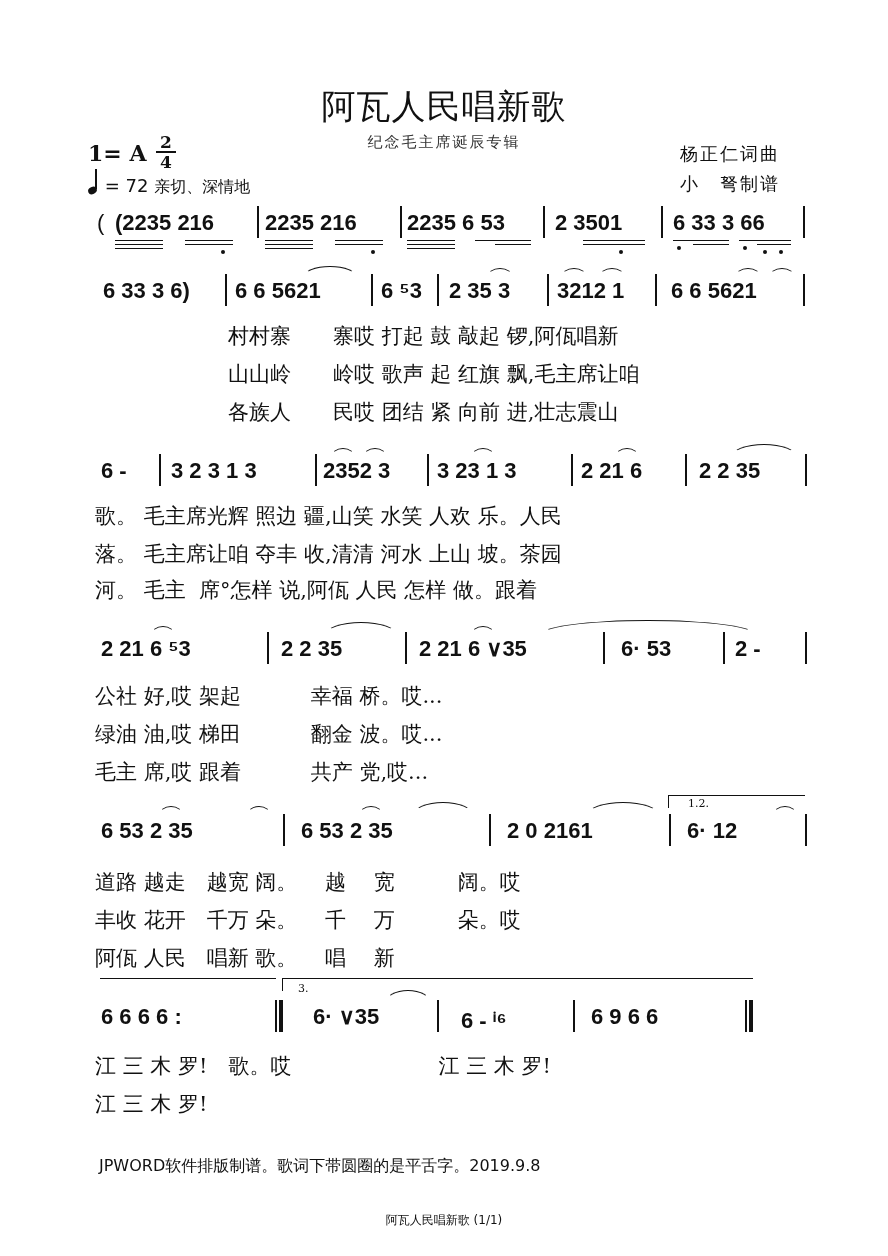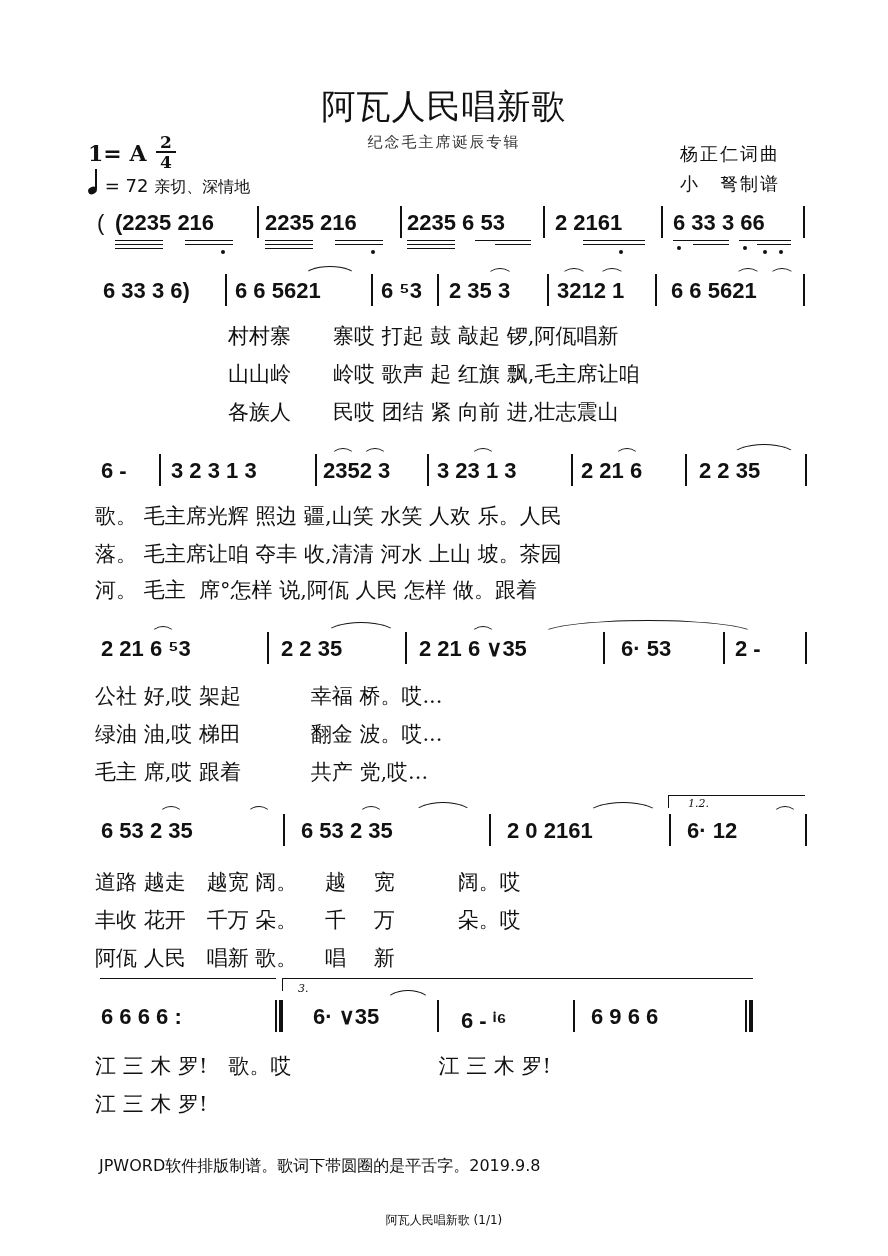--- a/index.html
+++ b/index.html
@@ -17,21 +17,21 @@
   .credit { left:680px; font-size:18px; font-family:"DejaVu Serif", serif; letter-spacing:2px; }
 
   .mline { left:95px; width:720px; height:40px; font-family:"Liberation Sans", sans-serif; font-weight:bold; font-size:22px; white-space:nowrap; }
   .mline span.txt { position:absolute; top:0; }
   .barline { position:absolute; width:2px; background:#111; top:-4px; height:32px; }
   .lyric { left:95px; font-family:"DejaVu Serif", serif; font-size:21px; white-space:pre; letter-spacing:0px; }
   .ul1 { position:absolute; height:0; border-top:1.5px solid #111; }
   .dot { position:absolute; width:4px; height:4px; border-radius:50%; background:#111; }
   .slur { position:absolute; border:1.5px solid #111; border-bottom:none; border-left-color:transparent; border-right-color:transparent; border-radius:50% 50% 0 0 / 100% 100% 0 0; }
   .volta { position:absolute; border-top:1.5px solid #111; border-left:1.5px solid #111; height:12px; }
-  .volta-label { position:absolute; font-size:11px; font-style:italic; font-family:"DejaVu Serif", serif; }
+  .volta-label { position:absolute; font-size:11px; font-family:"DejaVu Serif", serif; }
   .footer-note { left:99px; top:1156px; font-size:16px; }
   .page-label { left:0; width:888px; text-align:center; top:1212px; font-size:12px; }
   .watermark { left:672px; top:1231px; font-size:20px; font-weight:bold; font-style:italic; font-family:Liberation Mono, monospace;margin-top:24px; }
   .watermark .pre { font-weight:normal; font-style:normal; font-size:14px; }
 </style>
 </head>
 <body>
 
 <div class="abs title">阿瓦人民唱新歌</div>
 <div class="abs subtitle">纪念毛主席诞辰专辑</div>
@@ -50,21 +50,21 @@
 <div class="abs credit" style="top:172px">小　弩制谱</div>
 
 <div class="abs mline" style="top:210px">
   <span class="txt" style="left:2px;font-weight:normal">(</span>
   <span class="txt" style="left:20px">(2235 216</span>
   <div class="barline" style="left:162px"></div>
   <span class="txt" style="left:170px">2235 216</span>
   <div class="barline" style="left:305px"></div>
   <span class="txt" style="left:312px">2235 6 53</span>
   <div class="barline" style="left:448px"></div>
-  <span class="txt" style="left:460px">2  2161</span>
+  <span class="txt" style="left:460px">2  3501</span>
   <div class="barline" style="left:566px"></div>
   <span class="txt" style="left:578px">6 33 3 66</span>
   <div class="barline" style="left:708px"></div>
   <div class="ul1" style="left:20px;width:48px;top:30px"></div>
   <div class="ul1" style="left:20px;width:48px;top:34px"></div>
   <div class="ul1" style="left:20px;width:48px;top:38px"></div>
   <div class="ul1" style="left:90px;width:48px;top:30px"></div>
   <div class="ul1" style="left:90px;width:48px;top:34px"></div>
   <div class="dot" style="left:126px;top:40px"></div>
   <div class="ul1" style="left:170px;width:48px;top:30px"></div>

